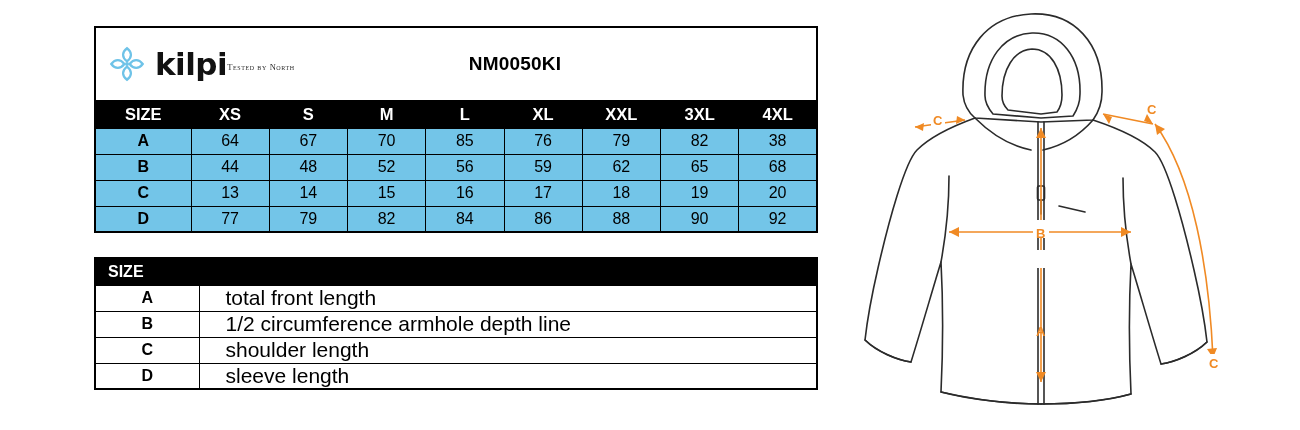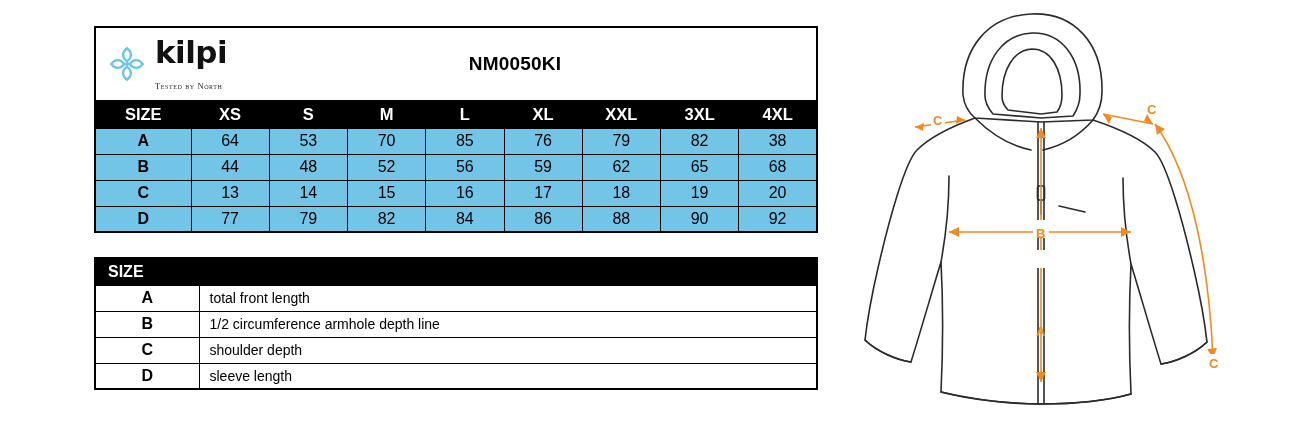--- a/index.html
+++ b/index.html
@@ -38,23 +38,23 @@
     width: 208px;
     height: 100%;
     display: flex;
     align-items: center;
     padding-left: 10px;
     gap: 7px;
   }
   .logo-mark { width: 42px; height: 42px; flex: 0 0 42px; }
   .logo-text-block {
     display: flex;
-    flex-direction: column;
     justify-content: center;
     line-height: 1;
+    text-align: right;
   }
   .logo-word {
     font-family: "DejaVu Sans", sans-serif;
     font-size: 31px;
     font-weight: bold;
     letter-spacing: -0.5px;
     color: #111;
   }
   .logo-tag {
     font-family: "Liberation Serif", serif;
@@ -132,23 +132,23 @@
     height: 27px;
   }
   .legend thead th.blank { background: #000; }
   .legend tbody td.key {
     text-align: center;
     font-weight: bold;
     background: #fff;
   }
   .legend tbody td.desc {
     text-align: left;
-    padding-left: 10px;
+    padding-left: 26px;
     background: #fff;
-    font-size: 14px;
+    font-size: 21px;
   }
 
   
   .illus {
     position: absolute;
     left: 845px;
     top: 0;
     width: 420px;
     height: 430px;
   }
@@ -205,21 +205,21 @@
           <th>XL</th>
           <th>XXL</th>
           <th>3XL</th>
           <th>4XL</th>
         </tr>
       </thead>
       <tbody>
         <tr>
           <td class="rowlab">A</td>
           <td>64</td>
-          <td>53</td>
+          <td>67</td>
           <td>70</td>
           <td>85</td>
           <td>76</td>
           <td>79</td>
           <td>82</td>
           <td>38</td>
         </tr>
         <tr>
           <td class="rowlab">B</td>
           <td>44</td>
@@ -271,21 +271,21 @@
         <tr>
           <td class="key">A</td>
           <td class="desc">total front  length</td>
         </tr>
         <tr>
           <td class="key">B</td>
           <td class="desc">1/2 circumference armhole depth line</td>
         </tr>
         <tr>
           <td class="key">C</td>
-          <td class="desc">shoulder depth</td>
+          <td class="desc">shoulder length</td>
         </tr>
         <tr>
           <td class="key">D</td>
           <td class="desc">sleeve length</td>
         </tr>
       </tbody>
     </table>
 
   </div>
 

